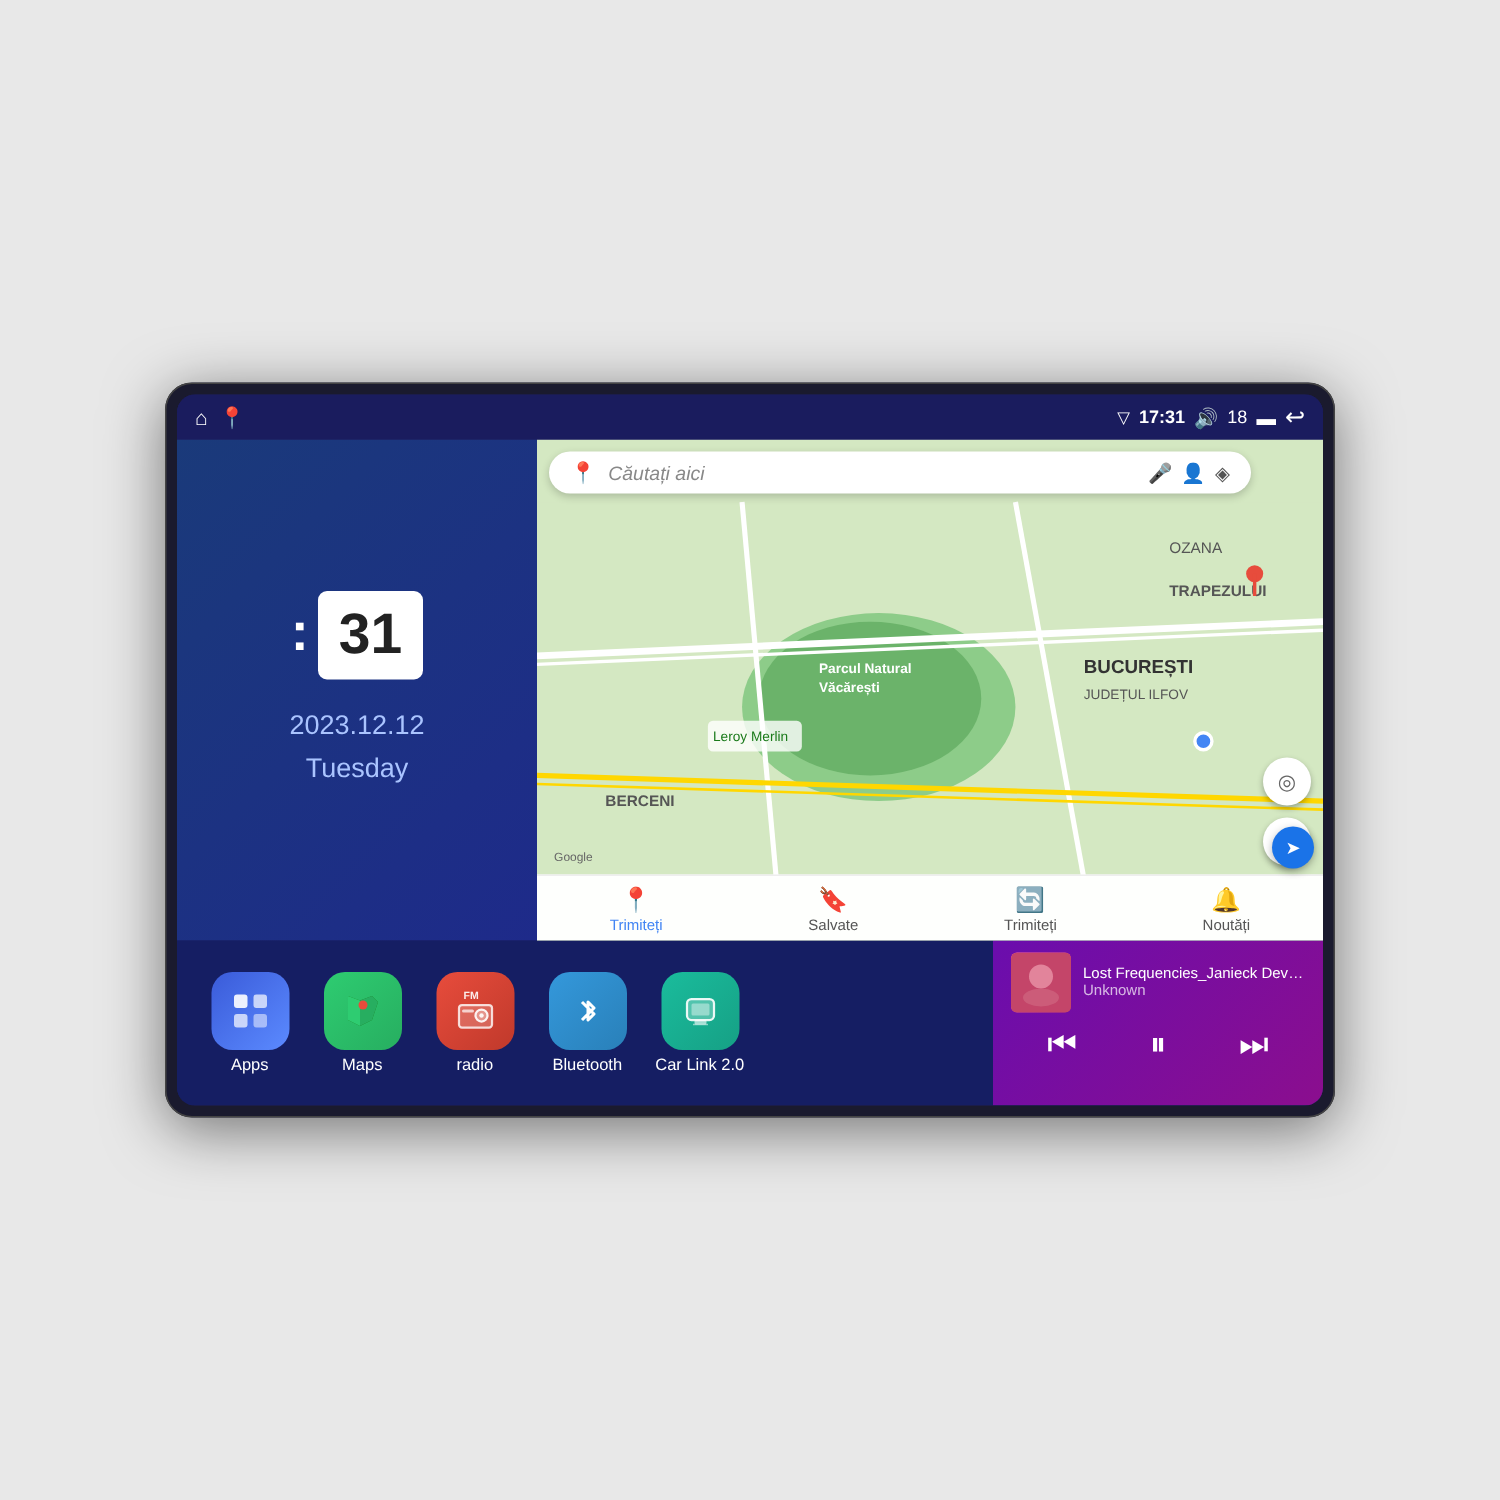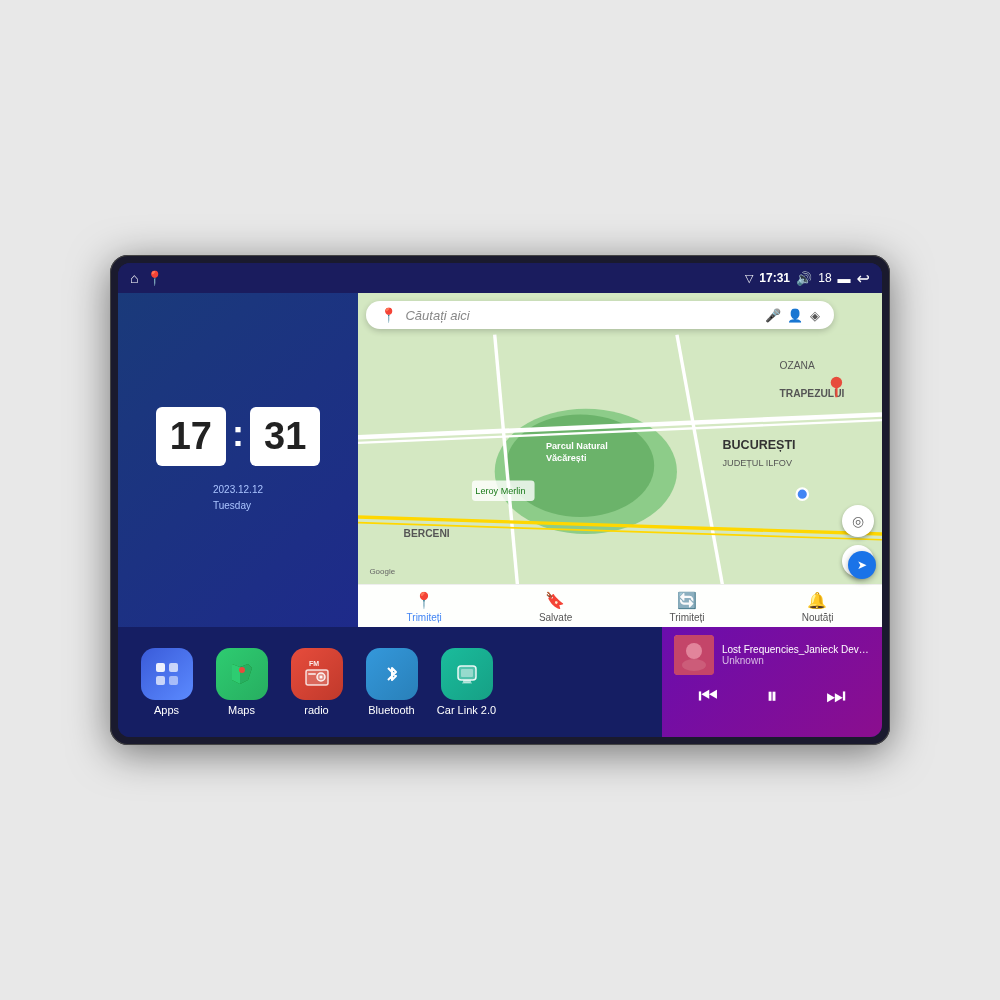--- a/index.html
+++ b/index.html
@@ -108,22 +108,22 @@
 
     .clock-colon {
       color: #fff;
       font-size: 36px;
       font-weight: bold;
       margin-bottom: 4px;
     }
 
     .clock-date {
       color: #aac4ff;
-      font-size: 10px;
-      text-align: left;
+      font-size: 18px;
+      text-align: center;
       line-height: 1.6;
     }
 
     
     .map-panel {
       flex: 1;
       background: #d4e8c2;
       position: relative;
       overflow: hidden;
       display: flex;
@@ -393,23 +393,20 @@
         <span style="font-size:16px;">↩</span>
       </div>
     </div>
 
     <div class="main-content">
 
       <div class="top-section">
 
         <div class="clock-panel">
           <div class="clock-display">
-            <div class="clock-block">
-              <span class="clock-num">17</span>
-            </div>
             <span class="clock-colon">:</span>
             <div class="clock-block">
               <span class="clock-num">31</span>
             </div>
           </div>
           <div class="clock-date">
             <div>2023.12.12</div>
             <div>Tuesday</div>
           </div>
         </div>

